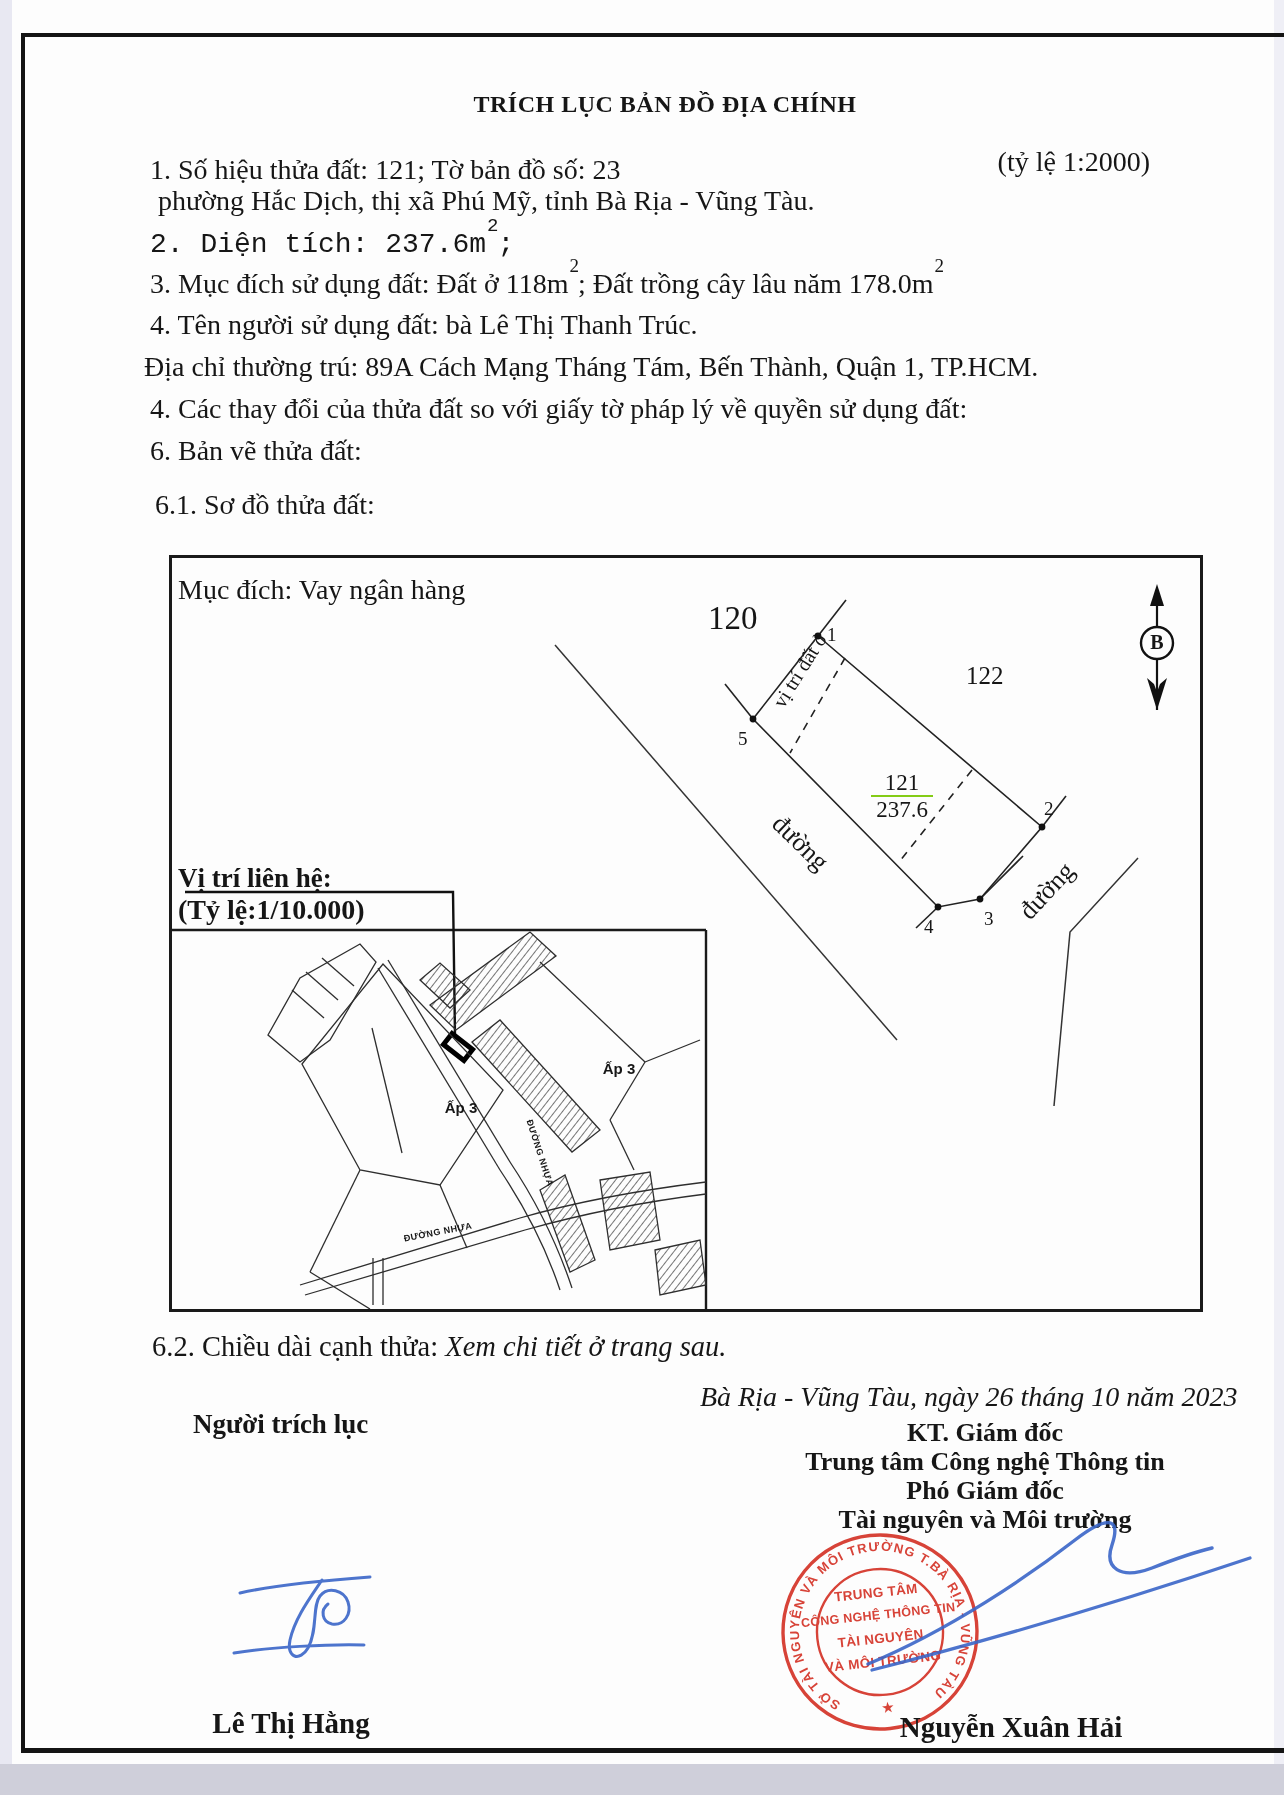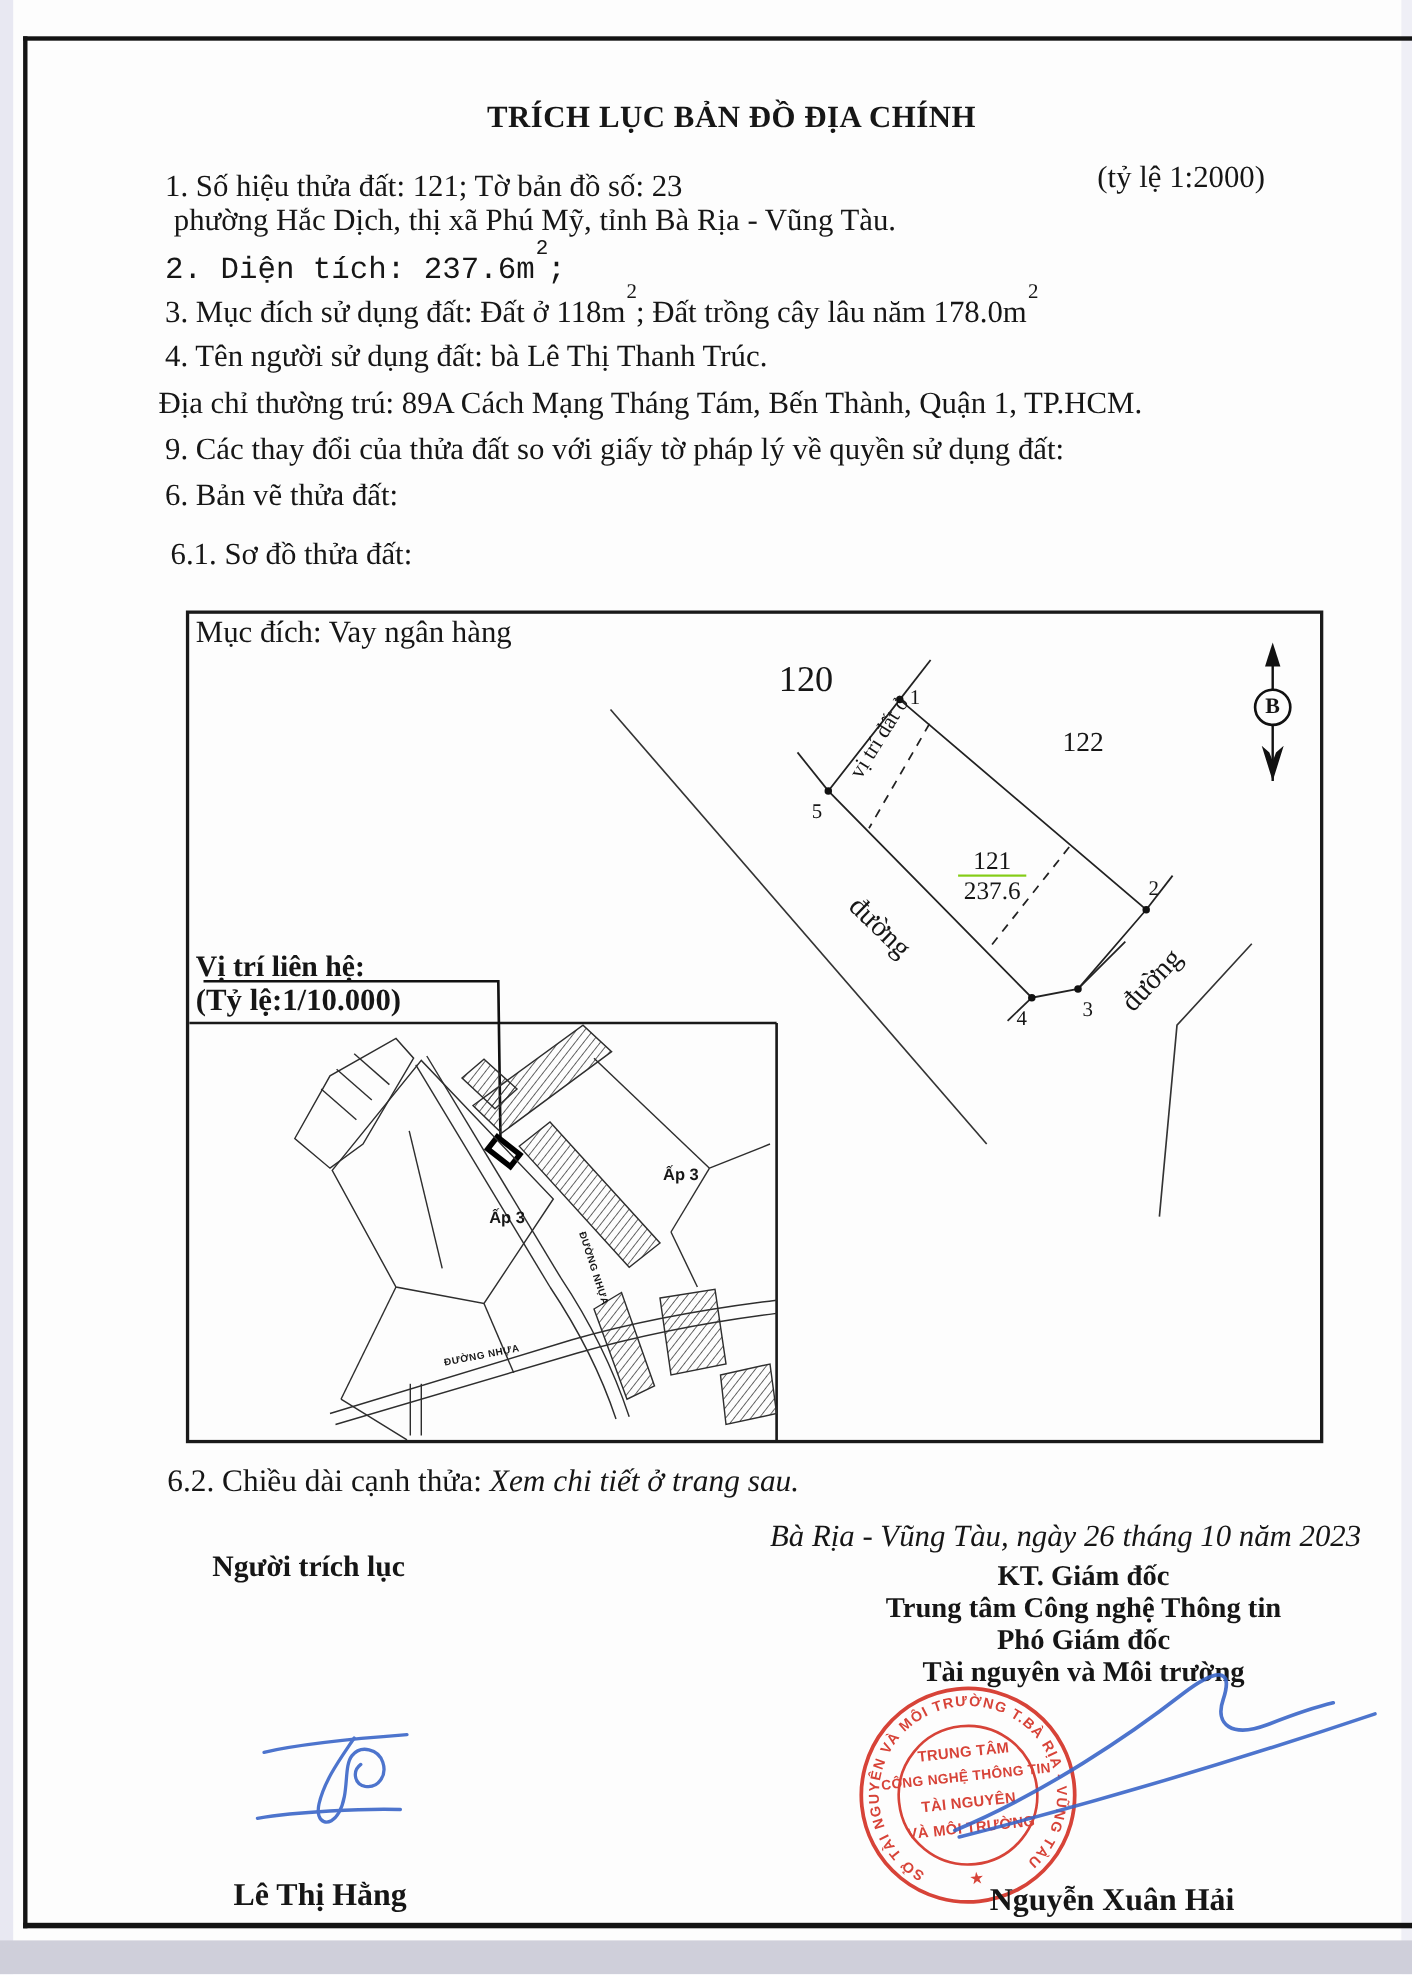--- a/index.html
+++ b/index.html
@@ -33,30 +33,30 @@
 
 <div class="page">
 
   <div class="strip-left"></div>
   <div class="strip-right"></div>
   <div class="strip-bottom"></div>
   <div class="frame" style="left:21px;top:33px;width:1263px;height:4px;"></div>
   <div class="frame" style="left:21px;top:33px;width:4px;height:1720px;"></div>
   <div class="frame" style="left:21px;top:1748px;width:1263px;height:5px;"></div>
 
-  <div class="t b ctr" style="left:150px;top:90px;width:1030px;font-size:28px;letter-spacing:.5px;">TRÍCH LỤC BẢN ĐỒ ĐỊA CHÍNH</div>
+  <div class="t b ctr" style="left:150px;top:90px;width:1030px;font-size:24px;letter-spacing:.5px;">TRÍCH LỤC BẢN ĐỒ ĐỊA CHÍNH</div>
 
   <div class="t" style="left:150px;top:153px;text-align:right;">1. Số hiệu thửa đất: 121; Tờ bản đồ số: 23</div>
   <div class="t" style="left:850px;top:145px;width:300px;text-align:right;">(tỷ lệ 1:2000)</div>
   <div class="t" style="left:158px;top:184px;">phường Hắc Dịch, thị xã Phú Mỹ, tỉnh Bà Rịa - Vũng Tàu.</div>
   <div class="t" style="left:150px;top:226px;font-family:Liberation Mono, monospace;"><span>2. Diện tích: 237.6m</span><sup class="s2">2</sup><span>;</span></div>
   <div class="t" style="left:150px;top:266px;"><span>3. Mục đích sử dụng đất: Đất ở 118m</span><sup class="s2">2</sup><span>; Đất trồng cây lâu năm 178.0m</span><sup class="s2">2</sup></div>
   <div class="t" style="left:150px;top:308px;">4. Tên người sử dụng đất: bà Lê Thị Thanh Trúc.</div>
   <div class="t" style="left:144px;top:350px;">Địa chỉ thường trú: 89A Cách Mạng Tháng Tám, Bến Thành, Quận 1, TP.HCM.</div>
-  <div class="t" style="left:150px;top:392px;">9. Các thay đổi của thửa đất so với giấy tờ pháp lý về quyền sử dụng đất:</div>
+  <div class="t" style="left:150px;top:392px;">4. Các thay đổi của thửa đất so với giấy tờ pháp lý về quyền sử dụng đất:</div>
   <div class="t" style="left:150px;top:434px;">6. Bản vẽ thửa đất:</div>
   <div class="t" style="left:155px;top:476px;margin-top:12px;">6.1. Sơ đồ thửa đất:</div>
 
   <div class="sketchbox">
 
     <svg width="1028" height="751" viewBox="0 0 1028 751" style="position:absolute;left:0;top:0;">
       <defs>
         <pattern id="hatch" patternUnits="userSpaceOnUse" width="6" height="6" patternTransform="rotate(38)">
           <line x1="0" y1="0" x2="0" y2="6" stroke="#3a3a3a" stroke-width="1.4"></line>
         </pattern>
@@ -127,21 +127,21 @@
         <path d="M 128,727 Q 248,690 348,660 Q 428,637 534,624"></path>
         <path d="M 133,737 Q 258,700 353,672 Q 438,648 534,636"></path>
         <line x1="188" y1="612" x2="138" y2="714"></line>
         <line x1="138" y1="714" x2="198" y2="751"></line>
         <line x1="201" y1="700" x2="201" y2="747"></line>
         <line x1="211" y1="700" x2="211" y2="747"></line>
         <line x1="268" y1="627" x2="295" y2="690"></line>
       </g>
     </svg>
 
-    <div class="lbl" style="left:6px;top:2px;font-size:28px;">Mục đích: Vay ngân hàng</div>
+    <div class="lbl" style="left:6px;top:16px;font-size:28px;">Mục đích: Vay ngân hàng</div>
     <div class="lbl" style="left:536px;top:42px;font-size:33px;">120</div>
     <div class="lbl" style="left:794px;top:104px;font-size:25px;">122</div>
     <div class="lbl" style="left:655px;top:66px;font-size:19px;">1</div>
     <div class="lbl" style="left:872px;top:240px;font-size:19px;">2</div>
     <div class="lbl" style="left:812px;top:350px;font-size:19px;">3</div>
     <div class="lbl" style="left:752px;top:358px;font-size:19px;">4</div>
     <div class="lbl" style="left:566px;top:170px;font-size:19px;">5</div>
     <div class="lbl ctr" style="left:558px;top:101px;width:140px;font-size:20px;transform:rotate(-58deg);">vị trí đất ở</div>
     <div class="frac">
       <div class="top">121</div>

